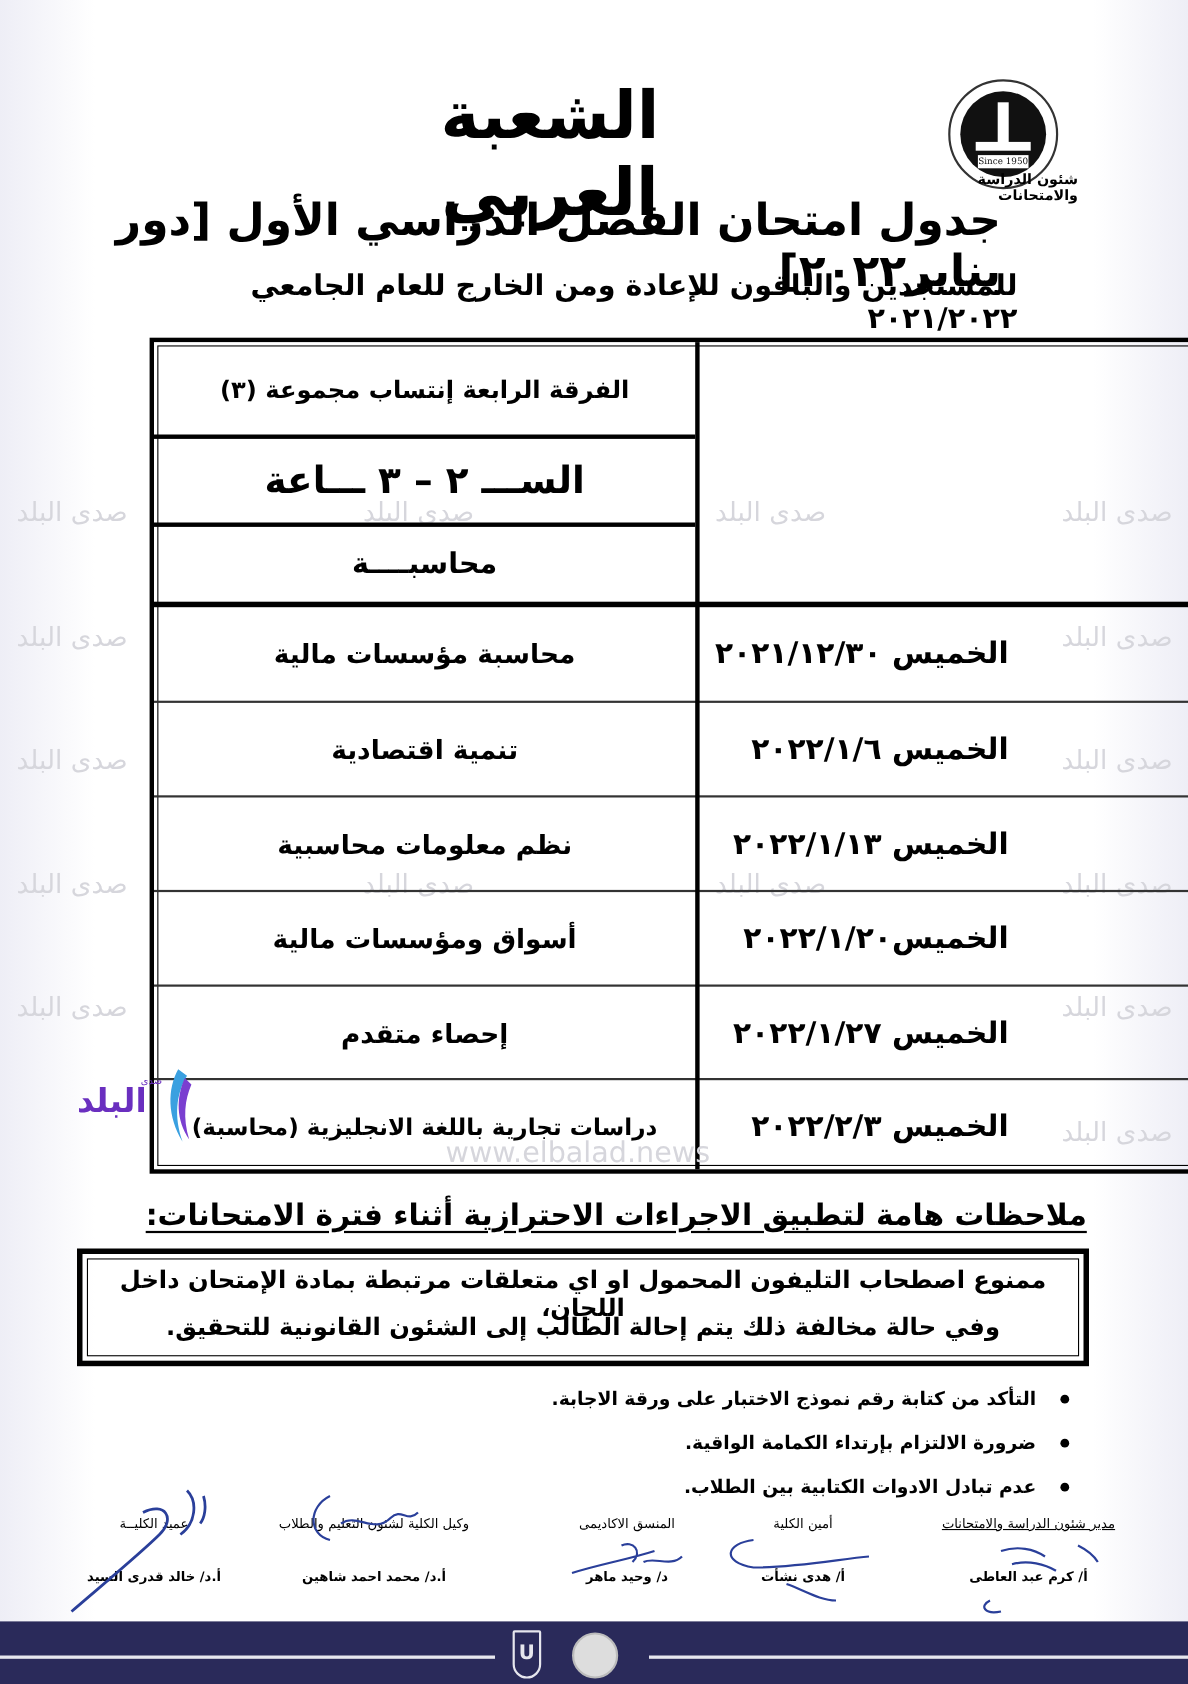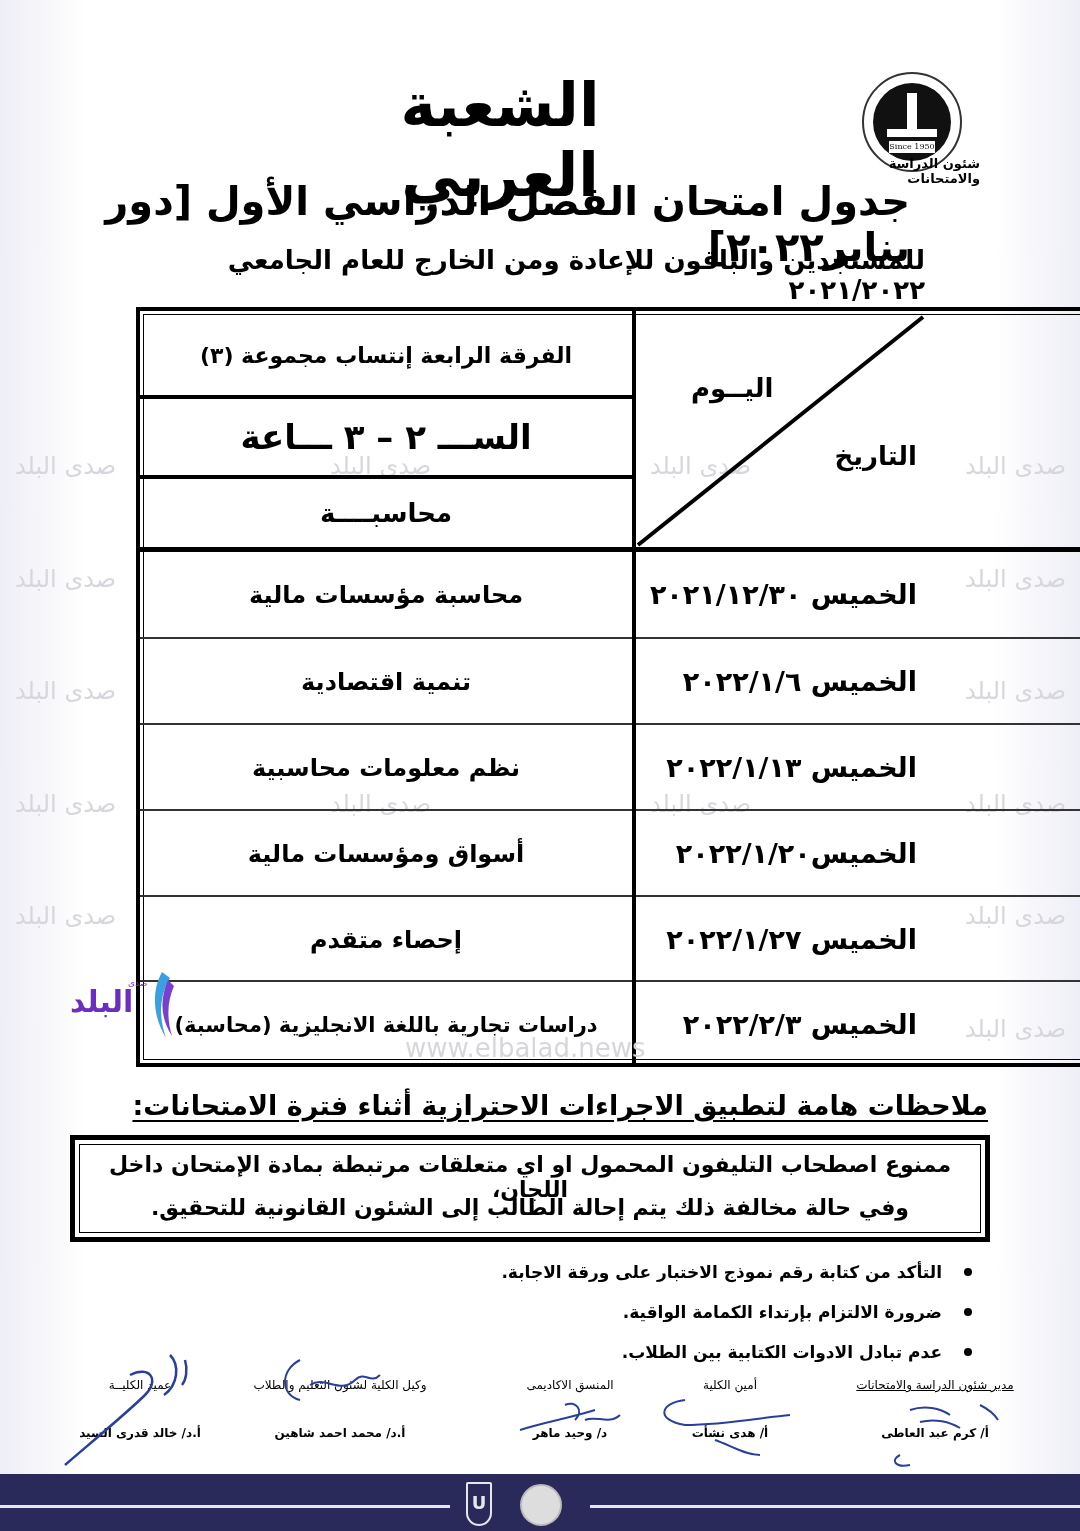--- a/index.html
+++ b/index.html
@@ -107,27 +107,20 @@
   <div class="table-wrap">
     <div class="inner-border"></div>
 
     <div class="hdr-cell" style="top:4px;height:80px;font-size:22px;">الفرقة الرابعة إنتساب مجموعة (٣)</div>
     <div class="hdr-line" style="top:84px;"></div>
     <div class="hdr-cell" style="top:88px;height:76px;font-size:34px;">الســـ ٢ – ٣ ـــاعة</div>
     <div class="hdr-line" style="top:164px;"></div>
     <div class="hdr-cell" style="top:168px;height:68px;font-size:26px;">محاسبــــة</div>
     <div class="hdr-bottom"></div>
 
-    <div class="diag-cell">
-      <svg width="291" height="236" viewBox="0 0 291 236">
-        <line x1="287" y1="6" x2="2" y2="234" stroke="#000" stroke-width="4"></line>
-      </svg>
-      <div class="lbl-day">اليــوم</div>
-      <div class="lbl-date">التاريخ</div>
-    </div>
 
     <div class="row" style="top:241px;padding-left:21px;">
       <div class="subject">محاسبة مؤسسات مالية</div>
       <div class="dateval">الخميس ٢٠٢١/١٢/٣٠</div>
     </div>
     <div class="row-line" style="top:326px;"></div>
     <div class="row" style="top:328px;">
       <div class="subject">تنمية اقتصادية</div>
       <div class="dateval">الخميس ٢٠٢٢/١/٦</div>
     </div>

